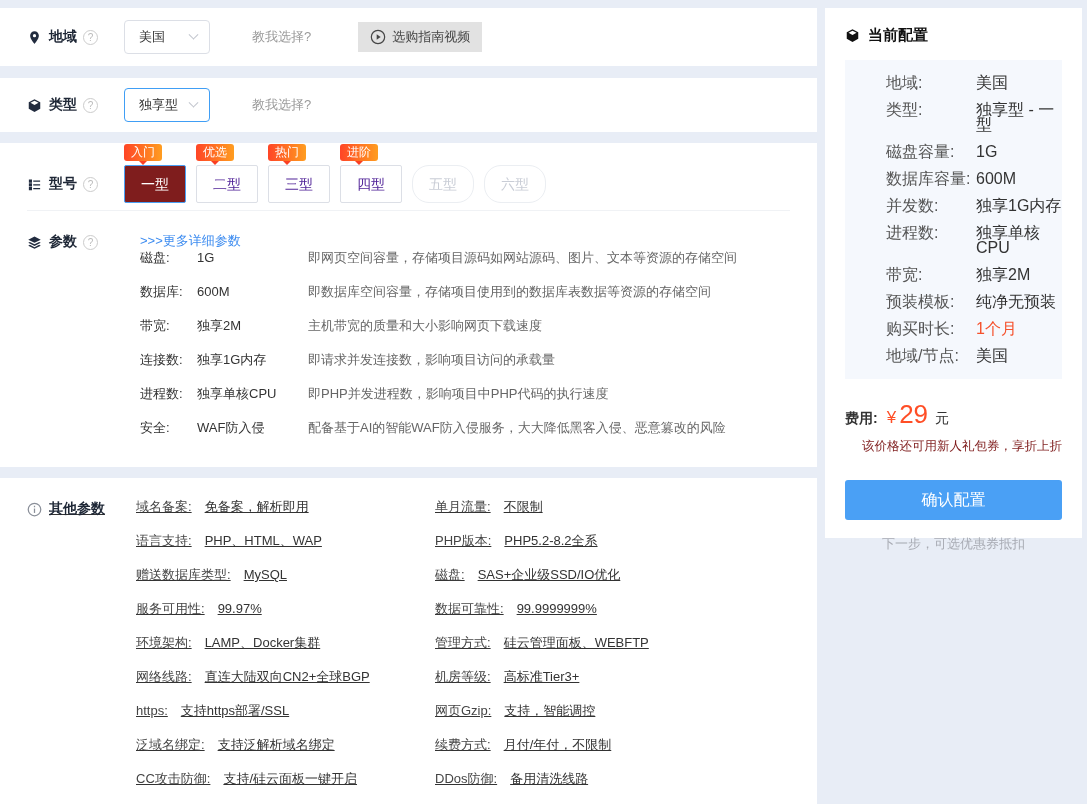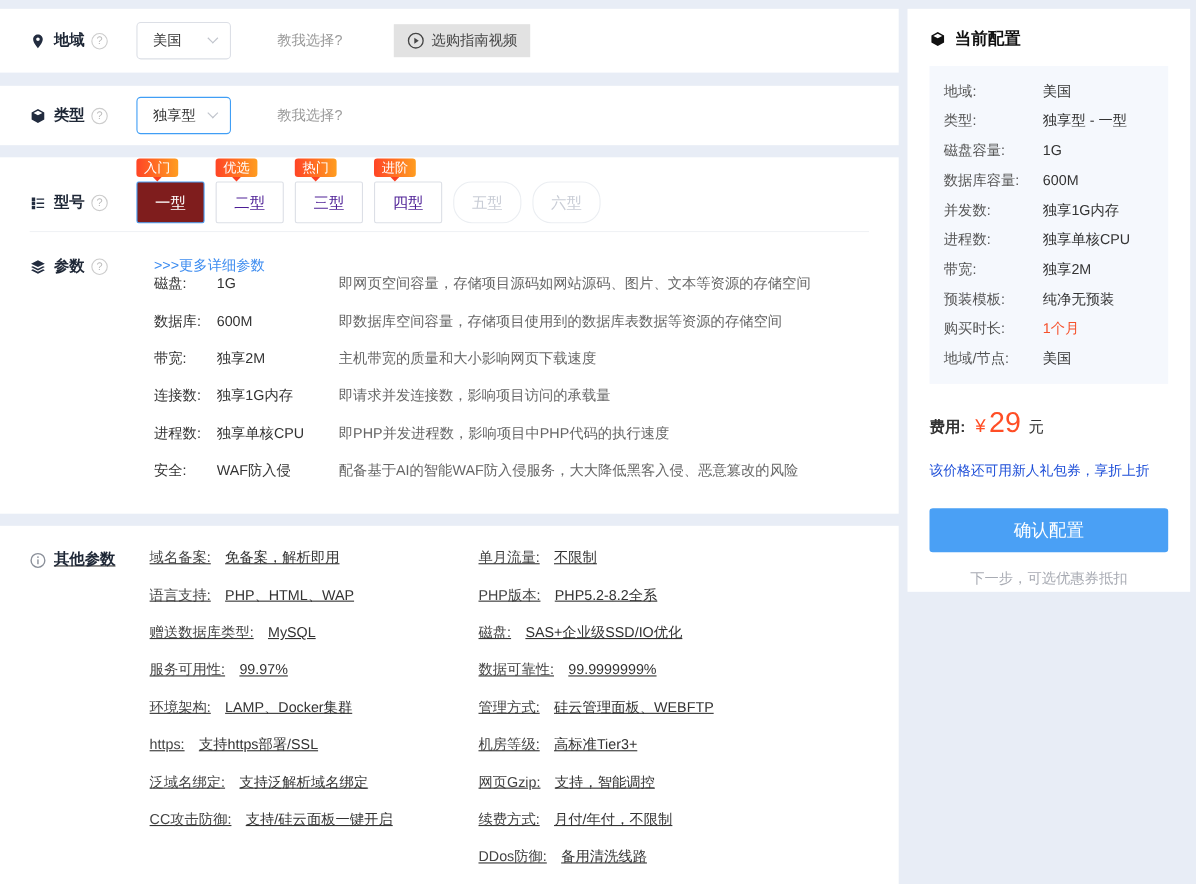--- a/index.html
+++ b/index.html
@@ -91,30 +91,30 @@
 
   
   .sidebar {
     position:absolute; left:825px; top:8px; width:257px; height:530px;
     background:#fff; padding:18px 20px;
   }
   .sb-title { display:flex; align-items:center; font-size:15px; font-weight:bold; color:#111; }
   .sb-title .icon { width:15px; height:15px; margin-right:8px; display:inline-flex; }
   .sb-title .icon svg { width:100%; height:100%; }
   .sb-panel { background:#f5f8fd; margin-top:15px; padding:15px 0 4px 13px; }
-  .sb-row { display:flex; font-size:13px; line-height:15px; margin-bottom:12px; }
+  .sb-row { display:flex; font-size:16px; line-height:15px; margin-bottom:12px;margin-left:28px; }
   .sb-row .name { width:90px; color:#555; flex-shrink:0; }
   .sb-row .value { color:#333; }
   .sb-row .value.hl-red { color:#f5512c; }
   .fee { margin-top:20px; display:flex; align-items:baseline; }
   .fee-label { font-size:14px; font-weight:bold; color:#333; }
   .fee-cur { color:#ff4e26; font-size:17px; margin-left:9px; }
   .fee-price { color:#ff4e26; font-size:26px; margin:0 7px 0 3px; }
   .fee-unit { font-size:14px; color:#333; }
-  .fee-note { color:#1d4ed8; font-size:12.5px; margin-top:20px; white-space:nowrap; }
+  .fee-note { color:#7f1d1d; font-size:12.5px; margin-top:8px; white-space:nowrap;text-align:right; }
   .confirm-btn {
     margin-top:25px; width:100%; height:40px; background:#4aa0f5; color:#fff;
     font-size:16px; border:none; border-radius:3px; cursor:pointer; font-family:inherit;
   }
   .sb-footer { text-align:center; color:#a8abb3; font-size:13px; margin-top:15px; }
 </style>
 </head>
 <body>
 
 <div class="main">
@@ -291,20 +291,24 @@
           <div class="other-row">
             <span class="name">服务可用性:</span>
             <span class="value">99.97%</span>
           </div>
 
           <div class="other-row">
             <span class="name">环境架构:</span>
             <span class="value">LAMP、Docker集群</span>
           </div>
 
+          <div class="other-row">
+            <span class="name">网络线路:</span>
+            <span class="value">直连大陆双向CN2+全球BGP</span>
+          </div>
 
           <div class="other-row">
             <span class="name">https:</span>
             <span class="value">支持https部署/SSL</span>
           </div>
 
           <div class="other-row">
             <span class="name">泛域名绑定:</span>
             <span class="value">支持泛解析域名绑定</span>
           </div>

